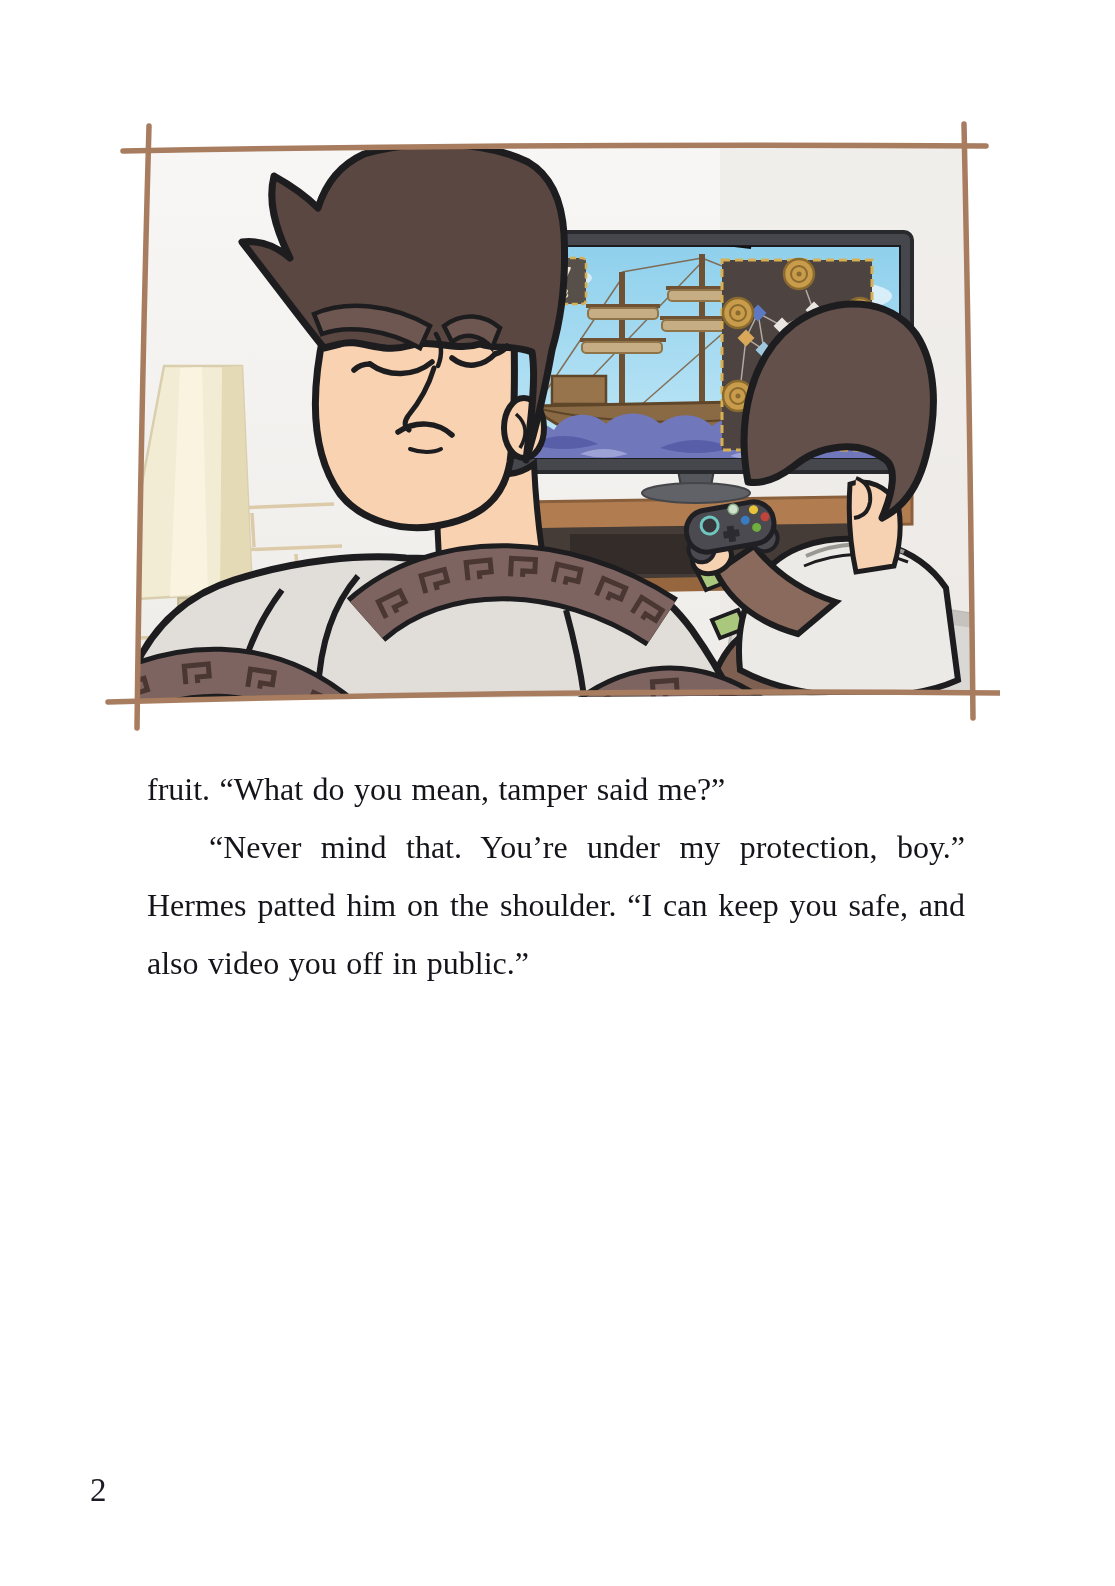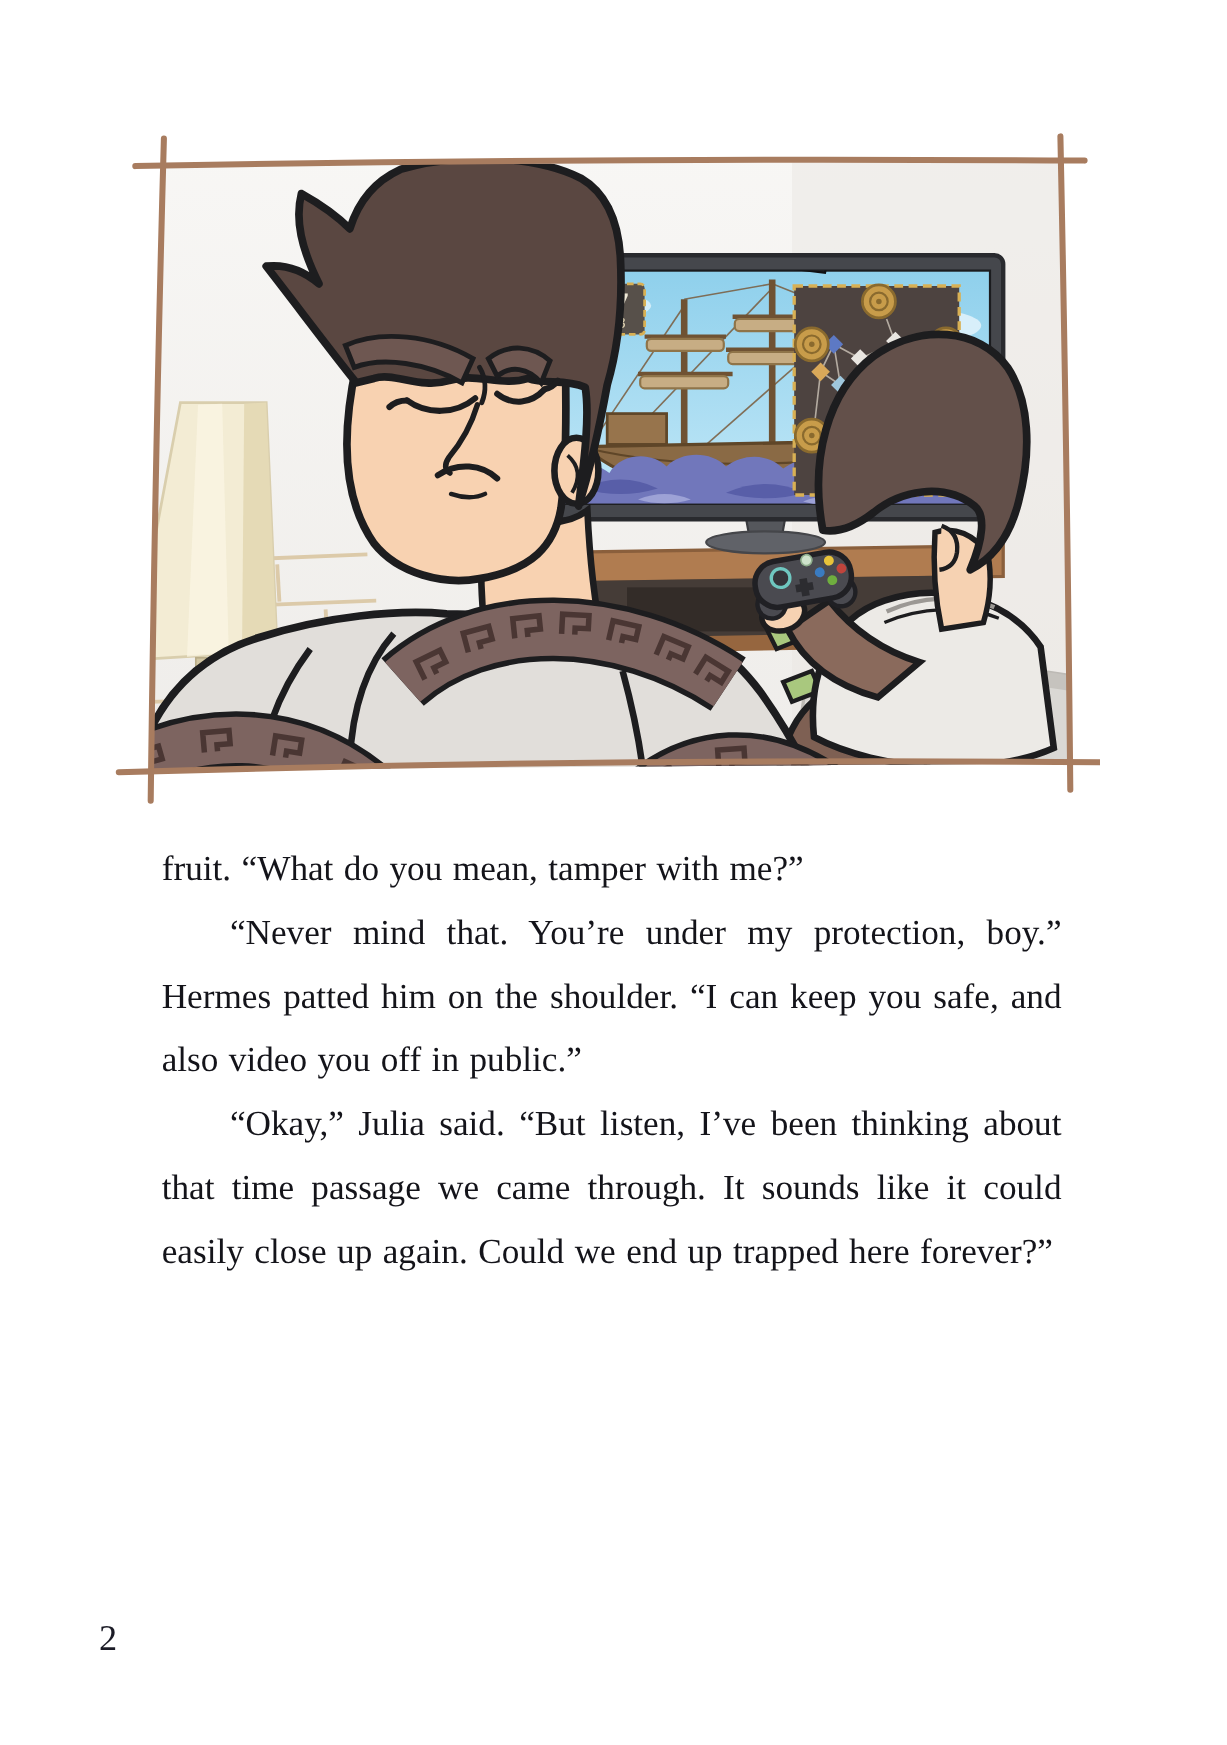--- a/index.html
+++ b/index.html
@@ -279,19 +279,18 @@
 
     <g stroke="#a87c5f" stroke-width="5.5" stroke-linecap="round" fill="none">
       <path d="M23 41 Q450 33 886 36"></path>
       <path d="M49 16 Q41 300 37 618"></path>
       <path d="M864 14 Q870 300 873 608"></path>
       <path d="M8 592 Q460 579 902 583"></path>
     </g>
   </svg>
 
   <div class="story">
-    <p>fruit. “What do you mean, tamper with me?”</p>
+    <p>fruit. “What do you mean, tamper said me?”</p>
     <p class="indent">“Never mind that. You’re under my protection, boy.” Hermes patted him on the shoulder. “I can keep you safe, and also video you off in public.”</p>
-    <p class="indent">“Okay,” Julia said. “But listen, I’ve been thinking about that time passage we came through. It sounds like it could easily close up again. Could we end up trapped here forever?”</p>
   </div>
 
   <div class="pageno">2</div>
 </div>
 
 </body></html>

